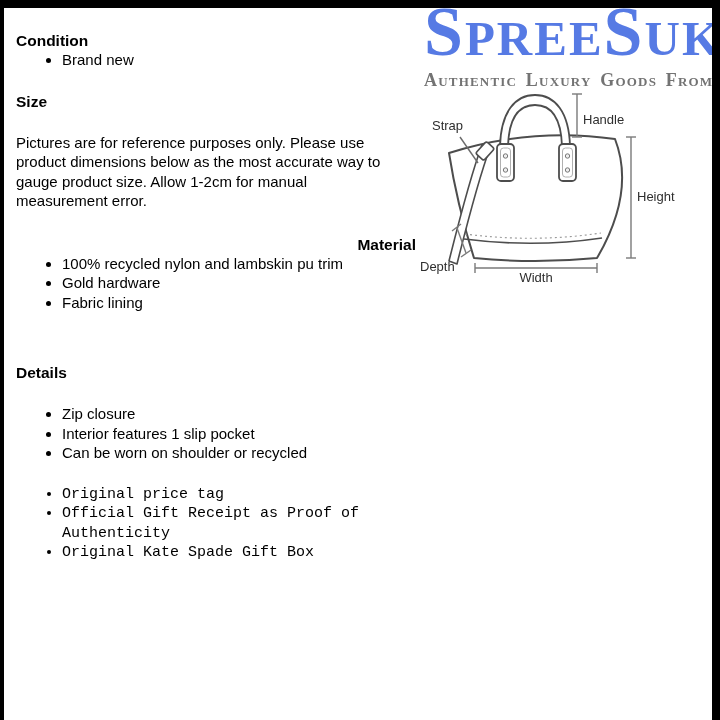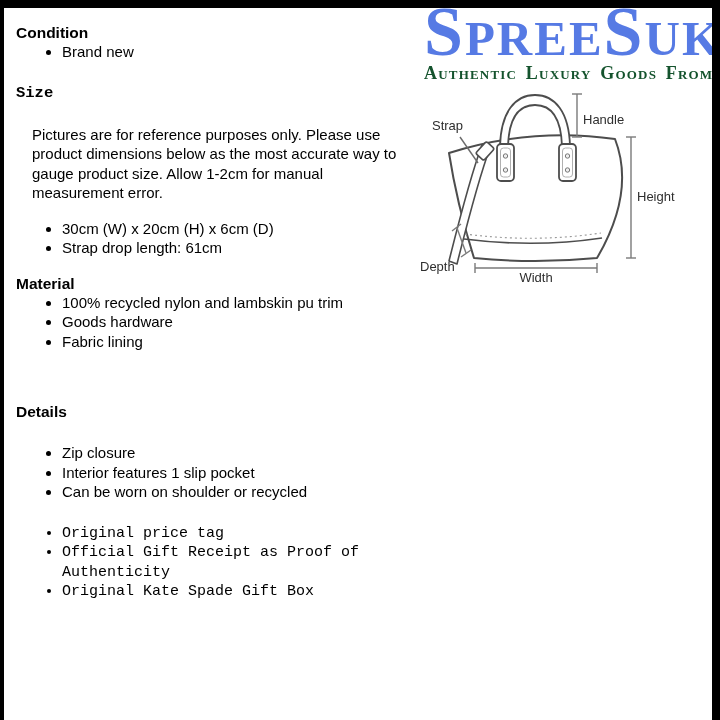--- a/index.html
+++ b/index.html
@@ -6,42 +6,42 @@
   .page{position:relative;width:720px;height:720px;background:#ffffff;overflow:hidden;
         font-family:"Liberation Sans",sans-serif;color:#000;}
   
   .border-top{position:absolute;top:0;left:0;width:720px;height:8px;background:#000;z-index:10;}
   .border-left{position:absolute;top:0;left:0;width:4px;height:720px;background:#000;z-index:10;}
   .border-right{position:absolute;top:0;right:0;width:8px;height:720px;background:#000;z-index:10;}
 
   
   .left-col{position:absolute;left:16px;top:19px;width:400px;font-size:15px;line-height:19.5px;}
   .left-col h3{font-size:15.5px;font-weight:bold;margin:0;line-height:19px;}
-  .left-col p{margin:16px;}
+  .left-col p{margin:0;}
   .left-col ul{margin:0 0 0 0;padding:0 0 0 46px;list-style:disc;}
   .left-col li{line-height:19.5px;}
   .pre{white-space:pre-line;}
   section ul{margin-top:21px;}
-  #sec-0 h3{margin-top:4px;}
-  #sec-1 h3{margin-top:22px;font-family:Liberation Mono, monospace;}
+  #sec-0 h3{margin-top:12px;}
+  #sec-1 h3{margin-top:22px;}
   #sec-1 p{margin-top:22px;}
-  #sec-2 h3{margin-top:16px;}
+  #sec-2 h3{margin-top:24px;text-align:right;}
   #sec-3 h3{margin-top:51px;}
   #sec-3 ul{margin-top:22px;}
   #sec-4 h3{margin-top:20px;}
   #sec-4 ul{margin-top:22px;font-family:Liberation Mono, monospace;}
   .footer-note{margin-top:21px;}
 
   
   .brand{position:absolute;left:424px;top:2px;width:296px;z-index:1;}
   .logo{font-family:"Liberation Serif",serif;font-variant:small-caps;font-weight:bold;
         font-size:70px;line-height:60px;letter-spacing:2px;color:#567ae4;white-space:nowrap;}
   .tagline{font-family:"Liberation Serif",serif;font-variant:small-caps;font-weight:bold;
-        font-size:18px;line-height:20px;letter-spacing:1.2px;word-spacing:3px;color:#14532d;
-        white-space:nowrap;margin-top:1px;}
+        font-size:18px;line-height:20px;letter-spacing:1.2px;word-spacing:3px;color:#737373;
+        white-space:nowrap;margin-top:8px;}
 
   
   .diagram{position:absolute;left:412px;top:85px;z-index:1;}
   .diagram text{font-family:"Liberation Sans",sans-serif;font-size:13px;fill:#2e2e2e;}
 </style>
 </head>
 <body>
 
 <div class="page">
 
@@ -52,30 +52,26 @@
           <ul>
             <li>Brand new</li>
           </ul>
         </section>
         <section id="sec-1">
           <h3>Size</h3>
           <p class="pre">Pictures are for reference purposes only. Please use
 product dimensions below as the most accurate way to
 gauge product size. Allow 1-2cm for manual
 measurement error.</p>
-          <ul>
-            <li>30cm (W) x 20cm (H) x 6cm (D)</li>
-            <li>Strap drop length: 61cm</li>
-          </ul>
         </section>
         <section id="sec-2">
           <h3>Material</h3>
           <ul>
             <li>100% recycled nylon and lambskin pu trim</li>
-            <li>Goods hardware</li>
+            <li>Gold hardware</li>
             <li>Fabric lining</li>
           </ul>
         </section>
         <section id="sec-3">
           <h3>Details</h3>
           <ul>
             <li>Zip closure</li>
             <li>Interior features 1 slip pocket</li>
             <li>Can be worn on shoulder or recycled</li>
           </ul>

